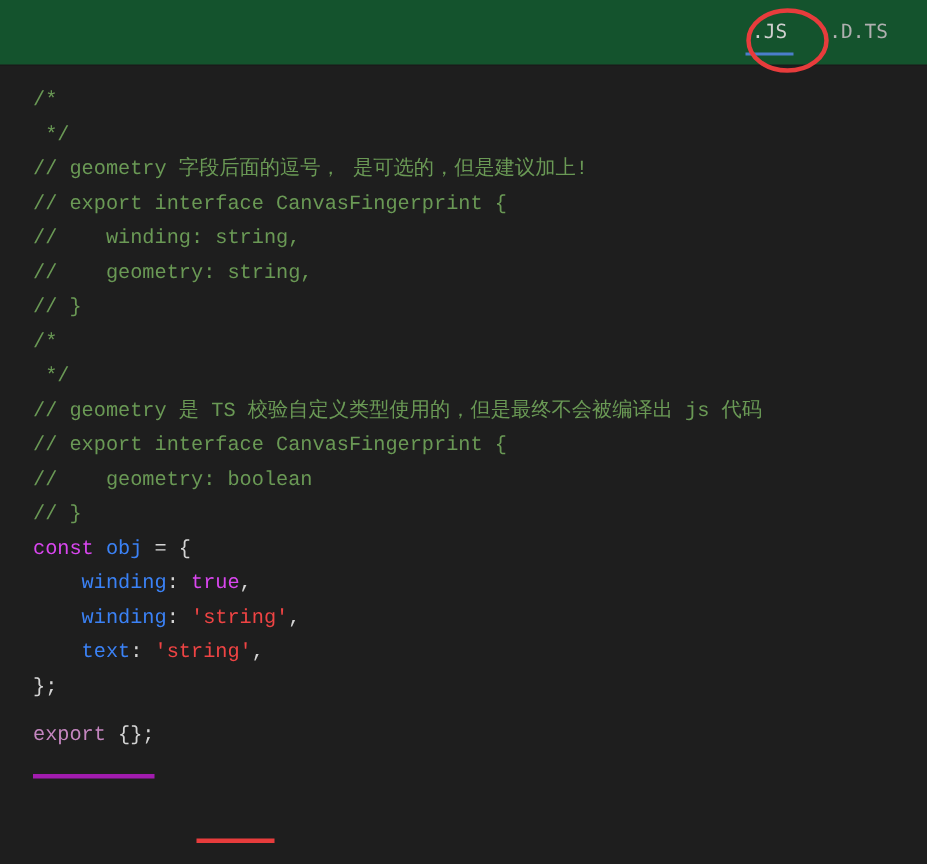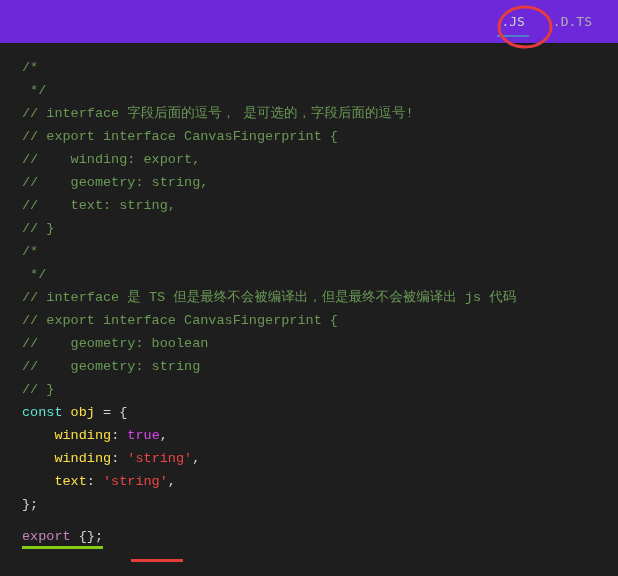--- a/index.html
+++ b/index.html
@@ -9,21 +9,21 @@
     }
     body {
       width: 618px;
       height: 576px;
       background: #1e1e1e;
       font-family: Consolas, Monaco, 'Courier New', monospace;
       overflow: hidden;
       position: relative;
     }
     .header {
-      background: #6d28d9;
+      background: #14532d;
       height: 44px;
       display: flex;
       align-items: center;
       justify-content: flex-end;
       padding: 0 12px;
       border-bottom: 1px solid #1a1a1a;
     }
     .tabs {
       display: flex;
       gap: 0;
@@ -53,23 +53,23 @@
       padding: 12px 0 12px 22px;
       overflow: auto;
     }
     .line {
       font-size: 13.5px;
       line-height: 23px;
       white-space: pre;
       color: #d4d4d4;
     }
     .comment { color: #6a9955; }
-    .keyword { color: #5eead4; }
+    .keyword { color: #d946ef; }
     .keyword-export { color: #c586c0; }
-    .ident { color: #fde047; }
+    .ident { color: #3b82f6; }
     .string { color: #ef4444; }
     .bool { color: #d946ef; }
     .punct { color: #d4d4d4; }
     .red-underline {
       position: absolute;
       border-bottom: 3px solid #e73c3c;
     }
     .ru1 {
       left: 131px;
       top: 559px;
@@ -81,53 +81,51 @@
       left: 495px;
       width: 72px;
       height: 46px;
       pointer-events: none;
     }
     .annot-circle svg {
       width: 100%;
       height: 100%;
     }
     .underline-last {
-      border-bottom: 3px solid #84cc16;
+      border-bottom: 3px solid #a21caf;
       display: inline-block;
-      padding-bottom: 0px;
+      padding-bottom: 16px;
       line-height: 18px;
       margin-top: 12px;
     }
   </style>
 </head>
 <body>
 
 <div class="header">
   <div class="tabs">
     <div class="tab active">.JS</div>
     <div class="tab">.D.TS</div>
   </div>
 </div>
 
 <div class="editor">
   <div class="line comment">/*</div>
   <div class="line comment"> */</div>
-  <div class="line comment">// interface 字段后面的逗号， 是可选的，字段后面的逗号!</div>
+  <div class="line comment">// geometry 字段后面的逗号， 是可选的，但是建议加上!</div>
   <div class="line comment">// export interface CanvasFingerprint {</div>
-  <div class="line comment">//    winding: export,</div>
+  <div class="line comment">//    winding: string,</div>
   <div class="line comment">//    geometry: string,</div>
-  <div class="line comment">//    text: string,</div>
   <div class="line comment">// }</div>
   <div class="line comment">/*</div>
   <div class="line"></div>
   <div class="line comment"> */</div>
-  <div class="line comment">// interface 是 TS 但是最终不会被编译出，但是最终不会被编译出 js 代码</div>
+  <div class="line comment">// geometry 是 TS 校验自定义类型使用的，但是最终不会被编译出 js 代码</div>
   <div class="line comment">// export interface CanvasFingerprint {</div>
   <div class="line comment">//    geometry: boolean</div>
-  <div class="line comment">//    geometry: string</div>
   <div class="line comment">// }</div>
   <div class="line"><span class="keyword">const</span><span class="ident"> obj </span><span class="punct">= {</span></div>
   <div class="line"><span class="ident">    winding</span><span class="punct">: </span><span class="bool">true</span><span class="punct">,</span></div>
   <div class="line"><span class="ident">    winding</span><span class="punct">: </span><span class="string">'string'</span><span class="punct">,</span></div>
   <div class="line"><span class="ident">    text</span><span class="punct">: </span><span class="string">'string'</span><span class="punct">,</span></div>
   <div class="line punct">};</div>
   <div class="line"><span class="underline-last"><span class="keyword-export">export</span><span class="punct"> {};</span></span></div>
 </div>
 
 <div class="red-underline ru1"></div>

